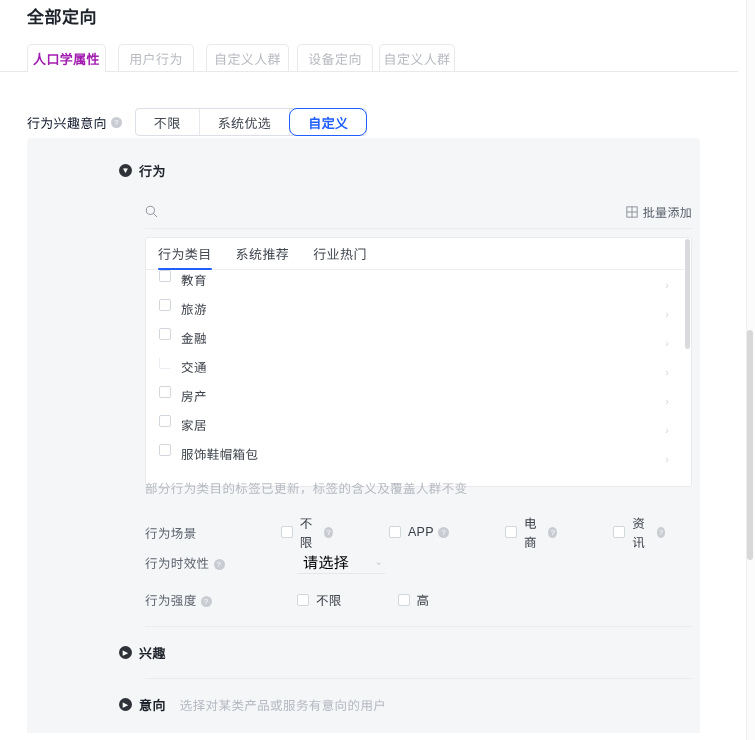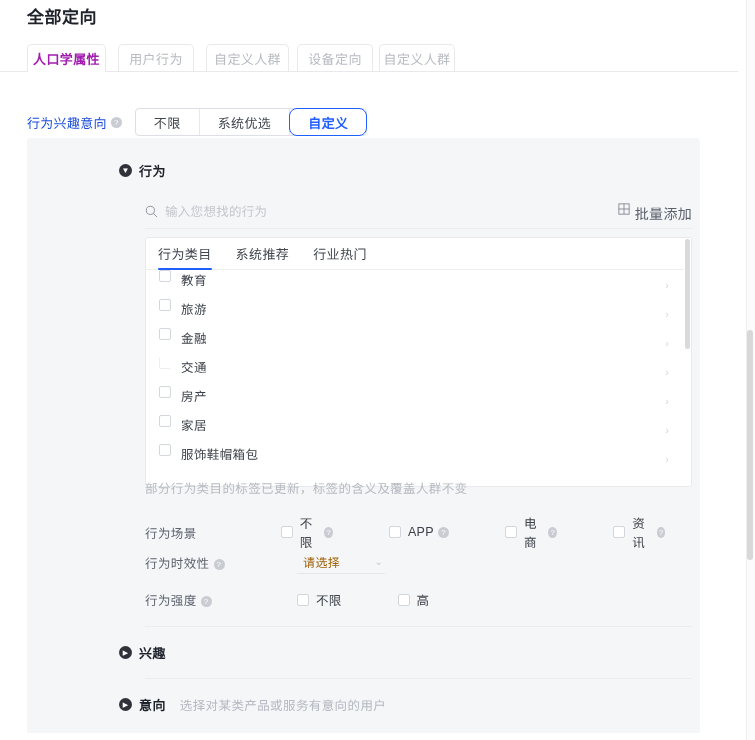--- a/index.html
+++ b/index.html
@@ -54,21 +54,21 @@
     border-color: #e9e9ec;
     z-index: 3;
   }
   .top-tab.active::after {
     content: ""; position: absolute; left: 0; right: 0; bottom: -1px;
     height: 2px; background: #ffffff;
   }
 
   
   .intent-row { position: absolute; left: 27px; top: 108px; height: 28px; display: flex; align-items: center; }
-  .intent-label { font-size: 13px; color: #1d4ed8; letter-spacing: .3px; }
+  .intent-label { font-size: 13px; color: #0f172a; letter-spacing: .3px; }
   .q-icon {
     display: inline-flex; align-items: center; justify-content: center;
     width: 11px; height: 11px; border-radius: 50%;
     background: #c9ccd2; color: #ffffff;
     font-size: 8px; line-height: 11px; margin: 0 0 0 4px;
     font-family: "Liberation Sans", sans-serif; vertical-align: middle;
   }
   .seg-group {
     margin-left: 13px; display: flex; height: 28px;
     border: 1px solid #dcdfe6; border-radius: 4px; background: #fff;
@@ -115,22 +115,22 @@
   }
   .search-icon { width: 13px; height: 13px; margin-right: 7px; flex: none; }
   .search-input {
     border: none; outline: none; background: transparent;
     font-size: 12.5px; color: #43484f; width: 330px; padding: 0;
     font-family: "Liberation Sans", sans-serif; letter-spacing: .3px;
   }
   .search-input::placeholder { color: #c3c6cc; }
   .batch-add {
     position: absolute; right: 0; top: 8px;
-    display: flex; gap: 5px;
-    font-size: 14px; color: #5a616c; cursor: pointer; letter-spacing: .3px;
+    display: flex; align-items: center; gap: 5px;
+    font-size: 12px; color: #5a616c; cursor: pointer; letter-spacing: .3px;
   }
 
   .list-box {
     position: relative; margin-top: 8px;
     height: 250px; background: #ffffff;
     border: 1px solid #eaeaec; border-radius: 3px;
     overflow: hidden;
   }
   .inner-tabs {
     display: flex; align-items: flex-end; height: 32px;
@@ -180,21 +180,21 @@
   .frow-label { width: 132px; font-size: 12.5px; color: #5d646e; letter-spacing: .4px; }
   .cb-item { display: flex; align-items: center; margin-right: 36px; cursor: pointer; }
   .cb-item .cb { width: 12px; height: 12px; }
   .cb-text { margin-left: 7px; font-size: 12.5px; color: #3c4149; letter-spacing: .3px; }
 
   .select {
     position: relative; width: 88px; height: 24px;
     display: flex; align-items: center; justify-content: space-between;
     border-bottom: 1px solid #e6e7ea; cursor: pointer;
   }
-  .select-value { font-size: 12px; color: #a16207; letter-spacing: .4px; padding-left: 6px; }
+  .select-value { font-size: 15px; color: #000000; letter-spacing: .4px; padding-left: 6px; }
   .chev-down { color: #c6c9cf; font-size: 10px; padding-right: 2px; }
 
   .divider {
     position: absolute; left: 118px; width: 547px;
     border-top: 1px solid #ececee;
   }
 </style>
 </head>
 <body>
 
@@ -244,21 +244,20 @@
       <span class="sec-title">行为</span>
     </div>
 
     <div class="beh-card">
 
       <div class="search-row">
         <svg class="search-icon" viewBox="0 0 16 16">
           <circle cx="6.6" cy="6.6" r="5" fill="none" stroke="#8c9198" stroke-width="1.2"></circle>
           <line x1="10.3" y1="10.3" x2="14.4" y2="14.4" stroke="#8c9198" stroke-width="1.2" stroke-linecap="round"></line>
         </svg>
-        <input class="search-input" type="text" placeholder="输入您想找的行为" style="">
         <div class="batch-add">
           <svg width="12" height="12" viewBox="0 0 14 14">
             <rect x="1" y="1" width="12" height="12" fill="none" stroke="#7d838c" stroke-width="1"></rect>
             <line x1="7" y1="1" x2="7" y2="13" stroke="#7d838c" stroke-width="1"></line>
             <line x1="1" y1="7" x2="13" y2="7" stroke="#7d838c" stroke-width="1"></line>
           </svg>
           <span>批量添加</span>
         </div>
       </div>
 

